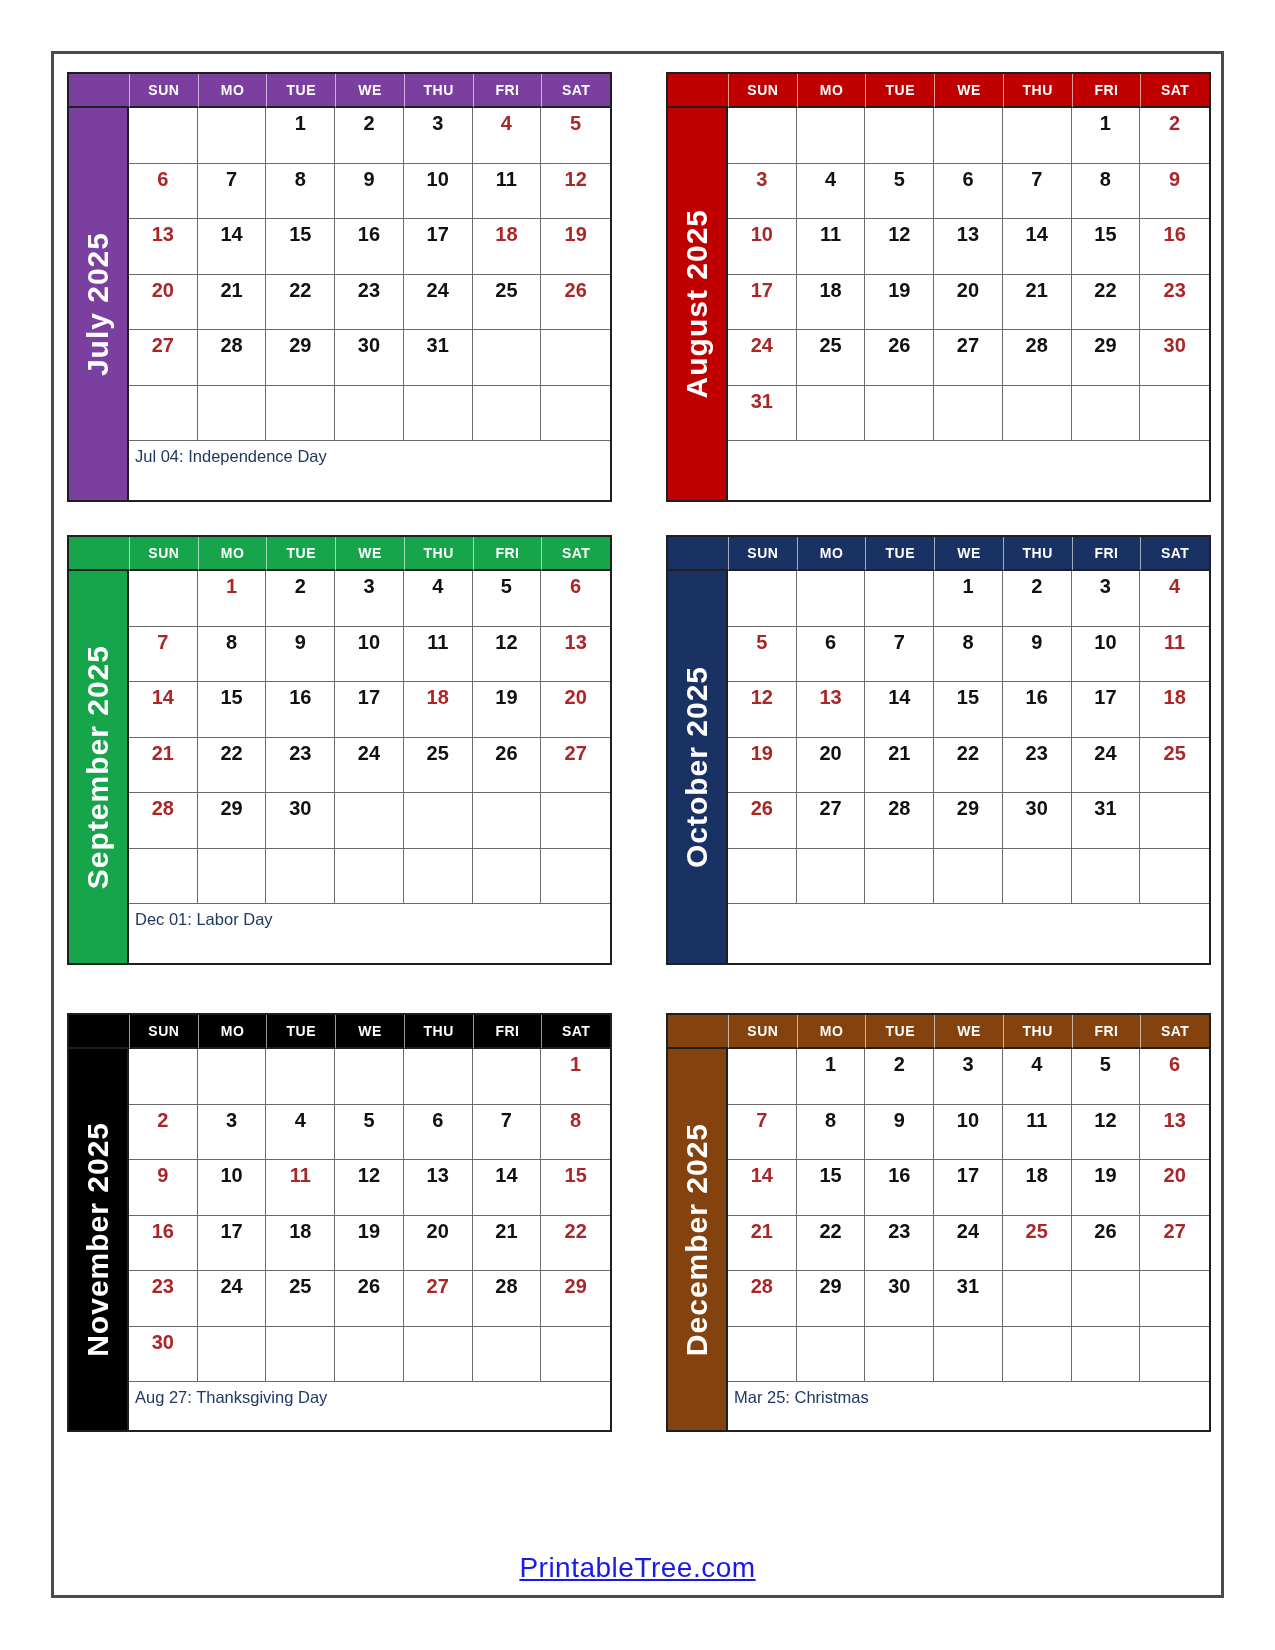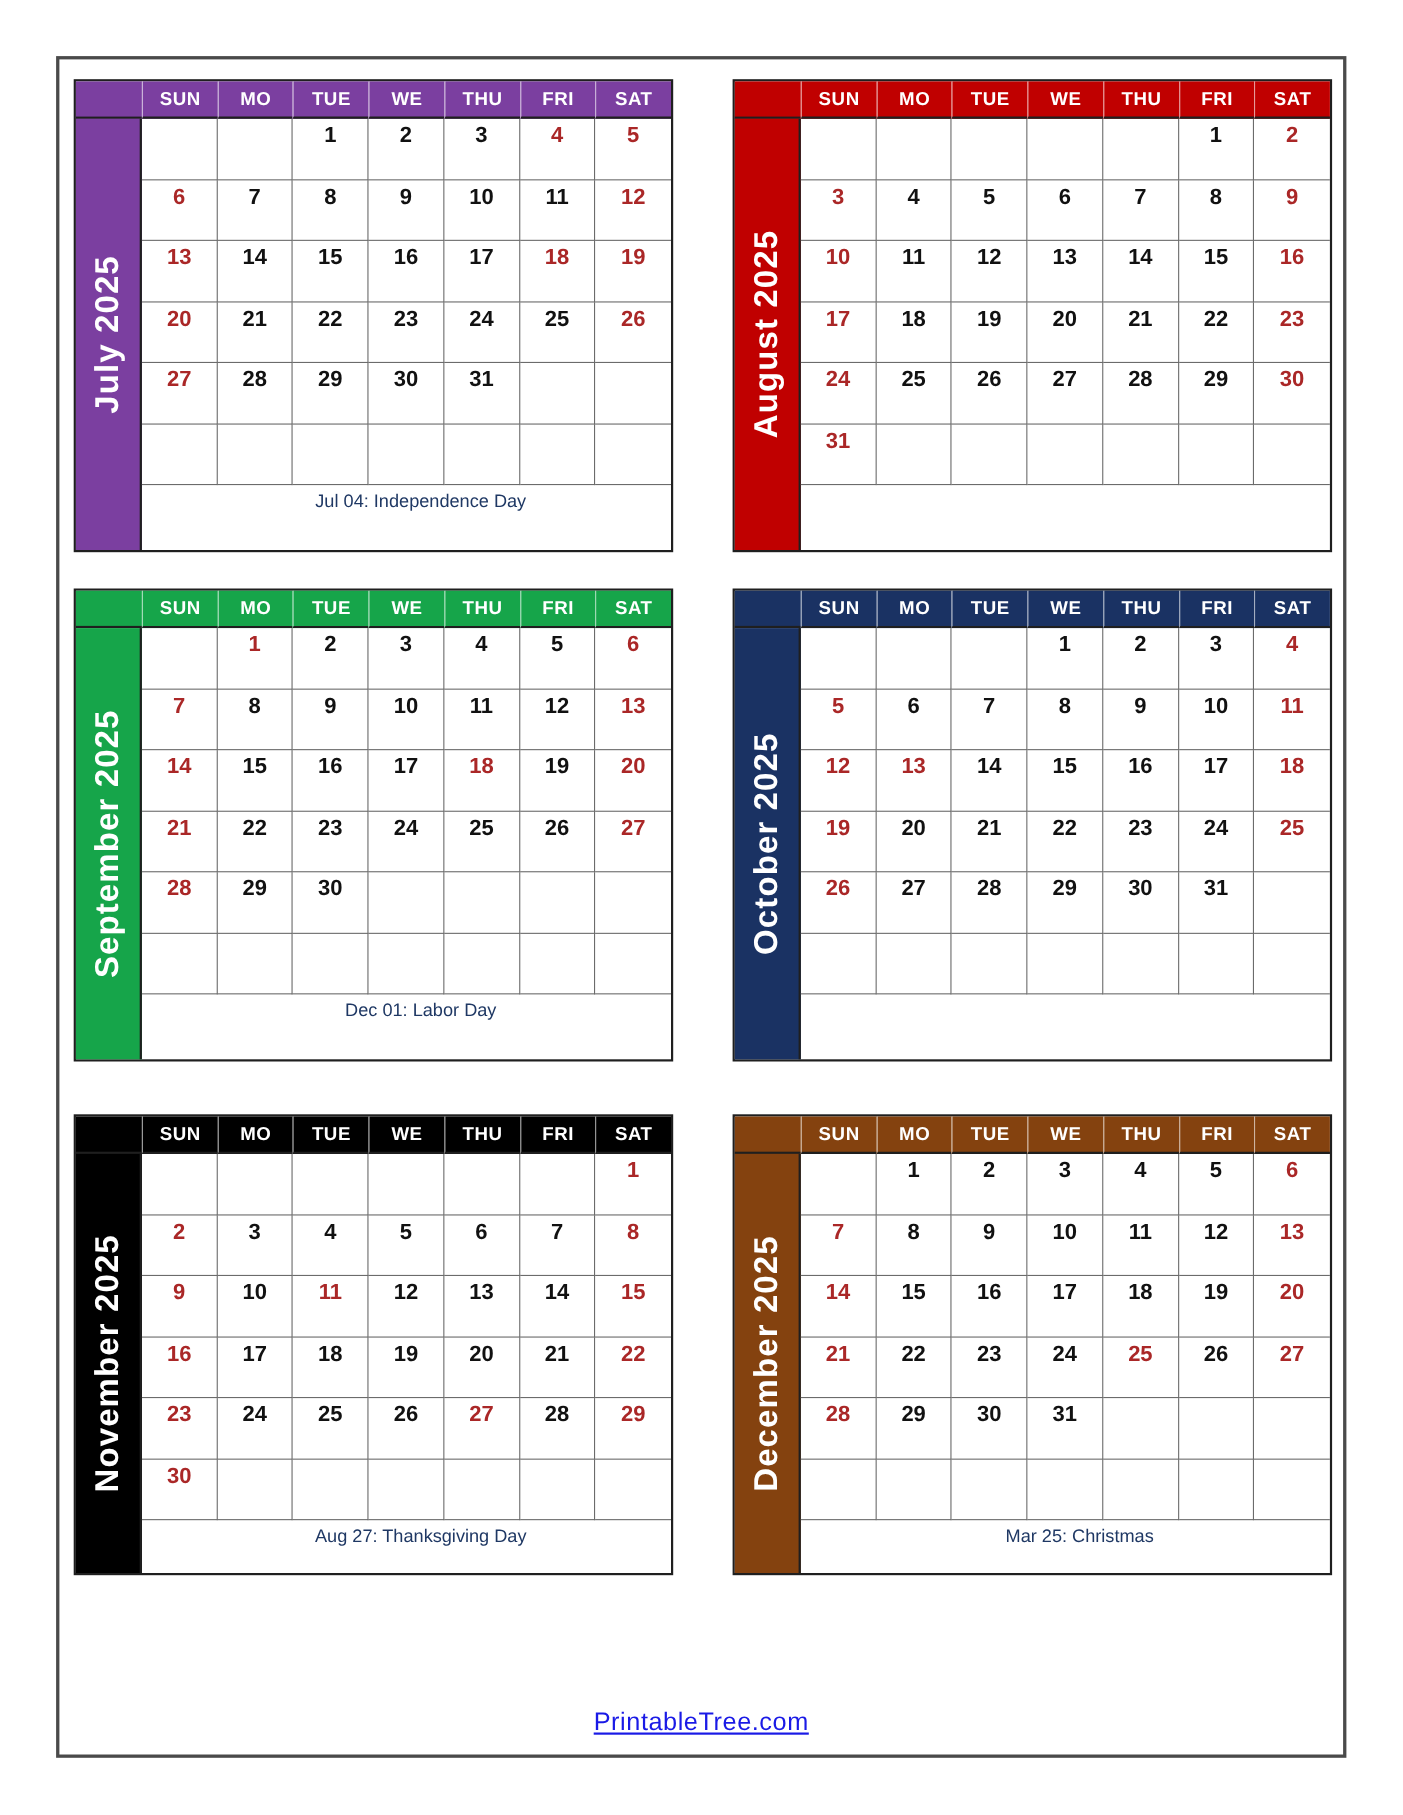--- a/index.html
+++ b/index.html
@@ -18,42 +18,42 @@
 
   .pos-a { left:67px;  top:72px; }
   .pos-b { left:666px; top:72px; }
   .pos-c { left:67px;  top:535px; }
   .pos-d { left:666px; top:535px; }
   .pos-e { left:67px;  top:1013px; }
   .pos-f { left:666px; top:1013px; }
 
   .hcell { background:var(--theme); border-bottom:2px solid var(--tborder,#1f1f1f);
            display:flex; align-items:center; justify-content:center;
-           color:var(--htext,#fff); font-weight:bold; font-size:17px; letter-spacing:.5px; }
+           color:var(--htext,#fff); font-weight:bold; font-size:14px; letter-spacing:.5px; }
   .hcell.dayname { border-left:1px solid rgba(255,255,255,.6); }
 
   .sidebar { grid-column:1; grid-row:2 / 9; background:var(--theme);
              border-right:2px solid var(--tborder,#1f1f1f);
              display:flex; align-items:center; justify-content:center; overflow:hidden; }
   .sidebar-label { writing-mode:vertical-rl; transform:rotate(180deg);
                    color:var(--htext,#fff); font-weight:bold; font-size:30px; letter-spacing:1px;
                    white-space:nowrap; }
 
   .dcell { border-right:1px solid var(--grid,#6b6b6b); border-bottom:1px solid var(--grid,#6b6b6b);
            text-align:center; }
   .dcell.lastcol { border-right:none; }
   .num { display:block; padding-top:3px; font-size:20px; font-weight:bold;
          color:var(--daytext,#111); line-height:1.2; }
   .num.red { color:var(--red,#aa2727); }
 
-  .note { grid-column:2 / 9; grid-row:8; padding:4px 0 0 26px; text-align:center; }
+  .note { grid-column:2 / 9; grid-row:8; padding:4px 0 0 6px; text-align:left; }
   .holiday { color:var(--holiday,#1f3864); font-size:16.5px; line-height:1.45; }
 
   .footer { position:absolute; left:0; top:1552px; width:100%; text-align:center; }
-  .footer a { color:var(--link,#1a1ae6); font-size:23px; text-decoration:underline;
+  .footer a { color:var(--link,#1a1ae6); font-size:28px; text-decoration:underline;
               letter-spacing:.5px; cursor:pointer; }
 </style>
 </head>
 <body>
 
 <div class="page">
   <div class="frame"></div>
 
   <div class="month pos-a" style="--theme: #7B3FA0;">
       <div class="hcell corner"></div>

